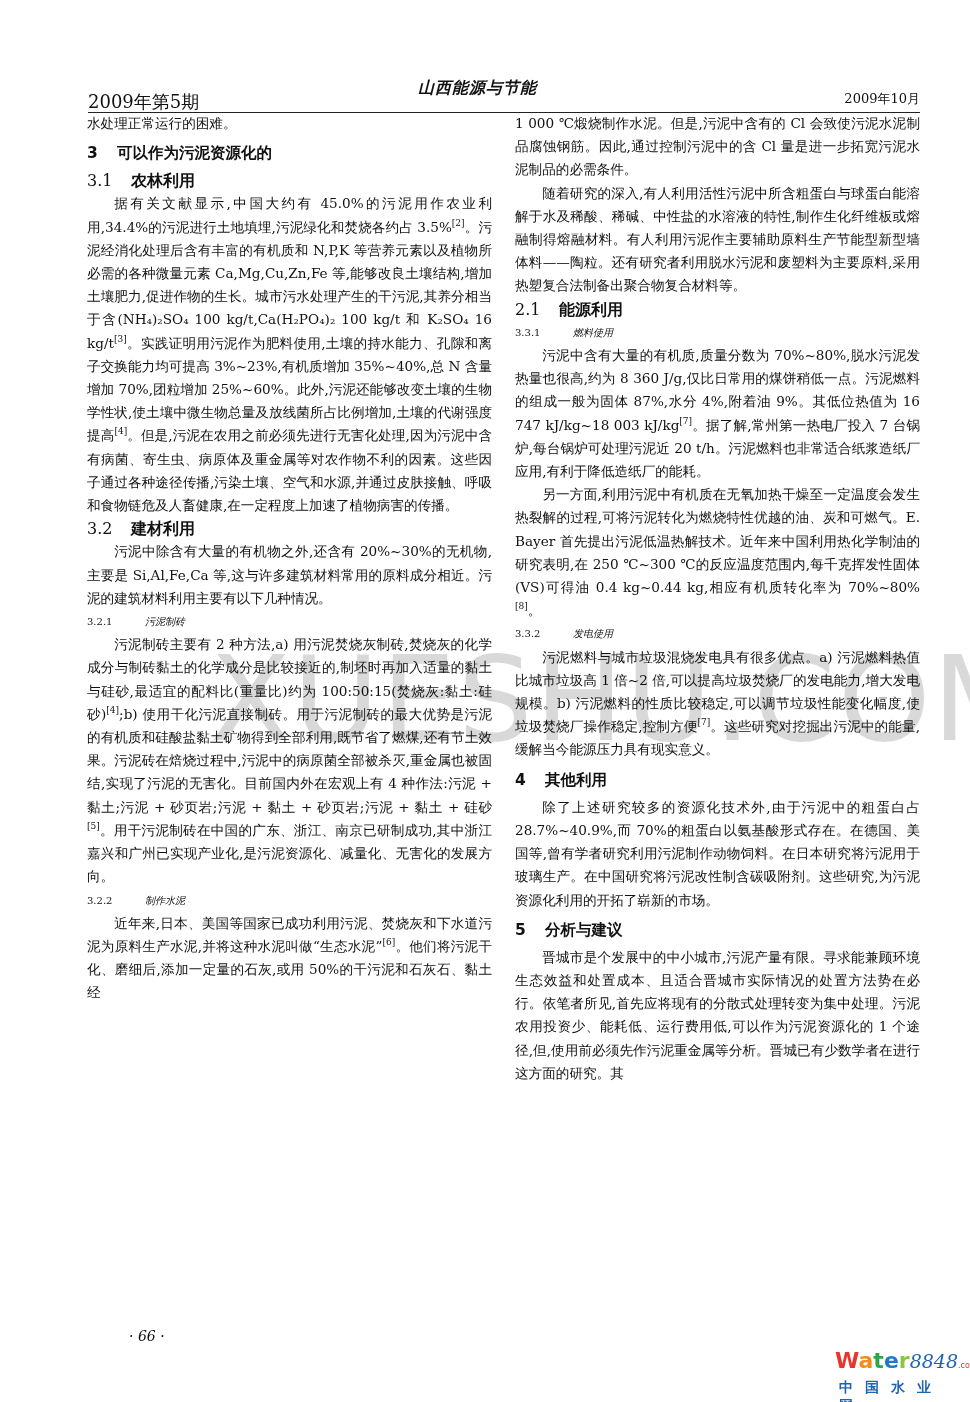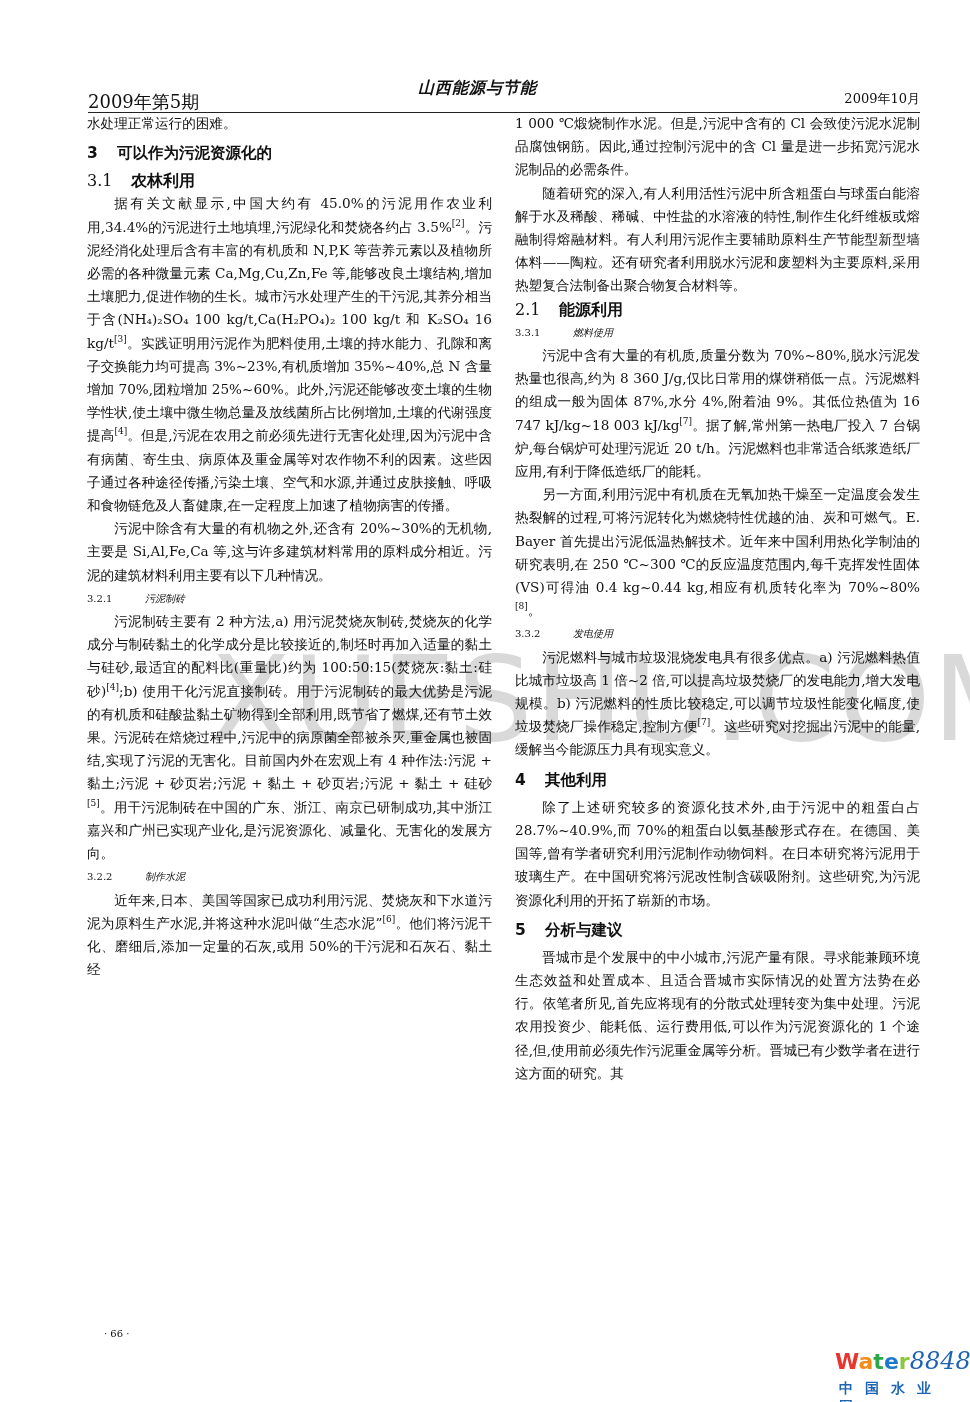--- a/index.html
+++ b/index.html
@@ -20,33 +20,33 @@
   .p.noindent { text-indent: 0; }
   .h1 { font-family: "DejaVu Sans", sans-serif; font-weight: bold; font-size: 15.5px;
         margin: 6px 0 4px 0; line-height: 24px; }
   .h1 .num { display: inline-block; width: 30px; }
   .h2 { font-family: "DejaVu Sans", sans-serif; font-weight: bold; font-size: 16px;
         margin: 0; line-height: 23.2px; }
   .h2 .num { display: inline-block; width: 44px; font-weight: normal; font-family: "DejaVu Serif", serif; }
   .h3 { font-style: italic; font-size: 10px; margin: 0; line-height: 23.2px; }
   .h3 .num { display: inline-block; width: 58px; font-style: normal; }
   sup { font-size: 9px; line-height: 0; }
-  .pageno { position: absolute; left: 104px; top: 1328px; font-size: 10px; }
+  .pageno { position: absolute; left: 129px; top: 1328px; font-size: 14px; font-style: italic; }
   .watermark { position: absolute; left: 210px; top: 640px; font-family: "DejaVu Sans", sans-serif;
                font-size: 118px; color: rgba(120,120,120,0.28); letter-spacing: 2px; pointer-events: none;
                font-weight: normal; line-height: 1; }
   .logo { position: absolute; left: 835px; top: 1350px; width: 132px; }
   .logo .brand { font-family: "DejaVu Sans", sans-serif; font-weight: bold; font-size: 22px; line-height: 22px; }
   .logo .brand .w { color: #e8352e; }
   .logo .brand .a { color: #f08c1a; }
   .logo .brand .t { color: #2aa84a; }
   .logo .brand .e { color: #1e78c8; }
   .logo .brand .r { color: #8cc63f; }
   .logo .brand .n { font-family: "DejaVu Serif", serif; font-style: italic; font-weight: normal;
-                    color: #1e64b4; font-size: 24px; }
+                    color: #1e64b4; font-size: 19px; }
   .logo .brand .com { font-size: 8px; color: #e8352e; font-weight: normal; }
   .logo .cn { font-family: "DejaVu Sans", sans-serif; font-weight: bold; color: #1e64b4;
               font-size: 14px; letter-spacing: 12px; margin-top: 2px; padding-left: 4px; }
 </style>
 </head>
 <body>
 
 <div class="header">
   <span class="left">2009年第5期</span>
   <span class="center">山西能源与节能</span>
@@ -60,20 +60,23 @@
   <p class="p noindent">水处理正常运行的困难。</p>
 
   <div class="h1">
     <span class="num">3</span><span>可以作为污泥资源化的</span>
   </div>
   <div class="h2">
     <span class="num">3.1</span><span>农林利用</span>
   </div>
   <p class="p"><span>据有关文献显示,中国大约有 45.0%的污泥用作农业利用,34.4%的污泥进行土地填埋,污泥绿化和焚烧各约占 3.5%</span><sup>[2]</sup><span>。污泥经消化处理后含有丰富的有机质和 N,P,K 等营养元素以及植物所必需的各种微量元素 Ca,Mg,Cu,Zn,Fe 等,能够改良土壤结构,增加土壤肥力,促进作物的生长。城市污水处理产生的干污泥,其养分相当于含(NH₄)₂SO₄ 100 kg/t,Ca(H₂PO₄)₂ 100 kg/t 和 K₂SO₄ 16 kg/t</span><sup>[3]</sup><span>。实践证明用污泥作为肥料使用,土壤的持水能力、孔隙和离子交换能力均可提高 3%~23%,有机质增加 35%~40%,总 N 含量增加 70%,团粒增加 25%~60%。此外,污泥还能够改变土壤的生物学性状,使土壤中微生物总量及放线菌所占比例增加,土壤的代谢强度提高</span><sup>[4]</sup><span>。但是,污泥在农用之前必须先进行无害化处理,因为污泥中含有病菌、寄生虫、病原体及重金属等对农作物不利的因素。这些因子通过各种途径传播,污染土壤、空气和水源,并通过皮肤接触、呼吸和食物链危及人畜健康,在一定程度上加速了植物病害的传播。</span></p>
 
+  <div class="h2">
+    <span class="num">3.2</span><span>建材利用</span>
+  </div>
   <p class="p">污泥中除含有大量的有机物之外,还含有 20%~30%的无机物,主要是 Si,Al,Fe,Ca 等,这与许多建筑材料常用的原料成分相近。污泥的建筑材料利用主要有以下几种情况。</p>
 
   <div class="h3">
     <span class="num">3.2.1</span><span>污泥制砖</span>
   </div>
   <p class="p"><span>污泥制砖主要有 2 种方法,a) 用污泥焚烧灰制砖,焚烧灰的化学成分与制砖黏土的化学成分是比较接近的,制坯时再加入适量的黏土与硅砂,最适宜的配料比(重量比)约为 100:50:15(焚烧灰:黏土:硅砂)</span><sup>[4]</sup><span>;b) 使用干化污泥直接制砖。用于污泥制砖的最大优势是污泥的有机质和硅酸盐黏土矿物得到全部利用,既节省了燃煤,还有节土效果。污泥砖在焙烧过程中,污泥中的病原菌全部被杀灭,重金属也被固结,实现了污泥的无害化。目前国内外在宏观上有 4 种作法:污泥 + 黏土;污泥 + 砂页岩;污泥 + 黏土 + 砂页岩;污泥 + 黏土 + 硅砂</span><sup>[5]</sup><span>。用干污泥制砖在中国的广东、浙江、南京已研制成功,其中浙江嘉兴和广州已实现产业化,是污泥资源化、减量化、无害化的发展方向。</span></p>
 
   <div class="h3">
     <span class="num">3.2.2</span><span>制作水泥</span>
   </div>

